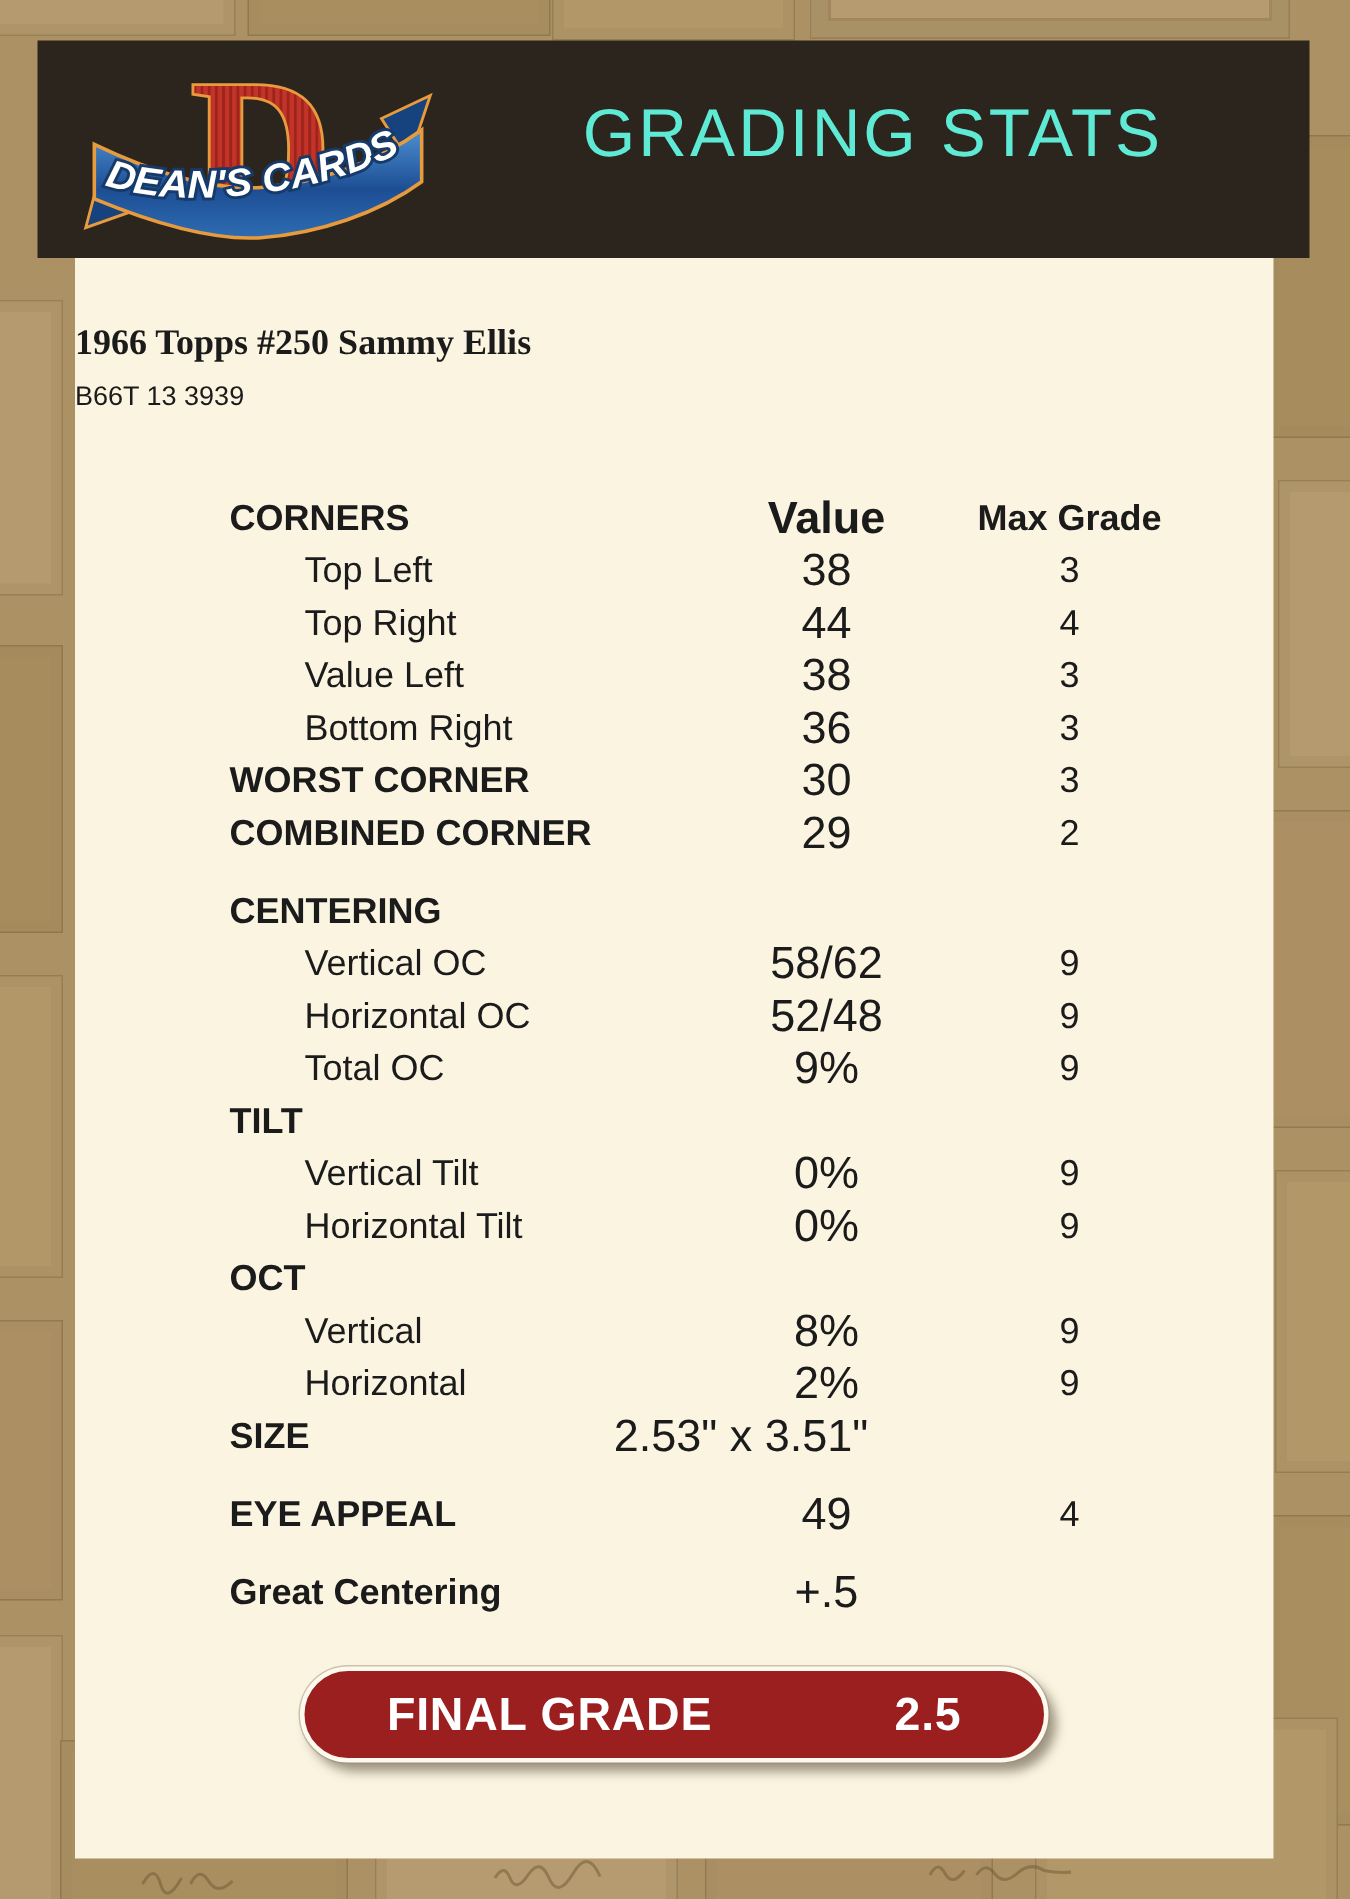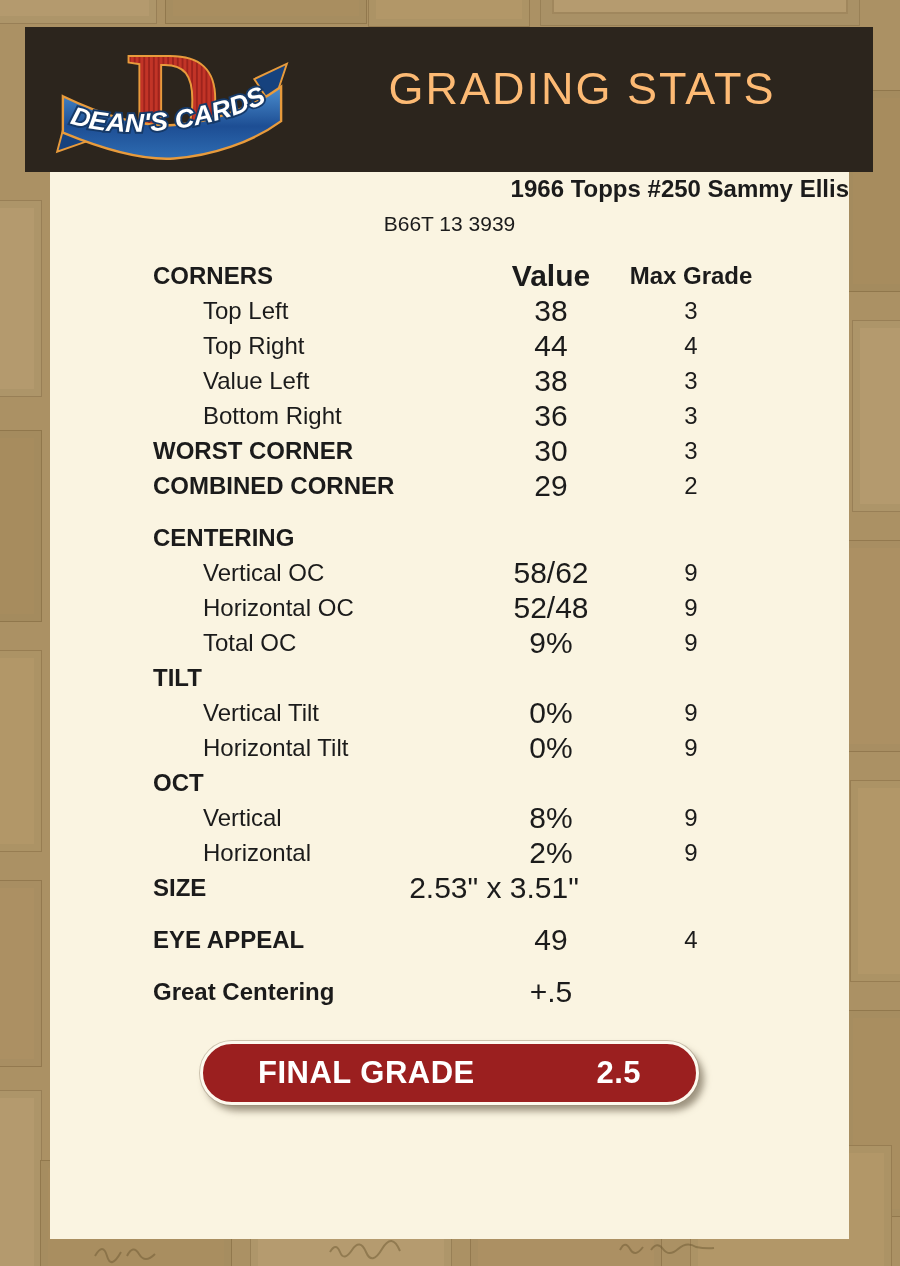--- a/index.html
+++ b/index.html
@@ -33,42 +33,42 @@
   .bgc.n18{left:690px;top:1145px;width:200px;height:185px;background:#B29768;}
   .bg-scribbles{position:absolute;left:0;top:1236px;width:900px;height:30px;z-index:1;}
 
   
   .header{
     position:absolute;left:25px;top:27px;width:848px;height:145px;
     background:#2C251D;z-index:3;
   }
   .logo{position:absolute;left:28px;top:8px;width:238px;height:134px;}
   .header-titles{position:absolute;left:557px;top:34px;transform:translateX(-50%);
-    text-align:center;color:#fdba74;white-space:nowrap;}
+    text-align:center;color:#5eead4;white-space:nowrap;}
   .header-title{font-size:45px;letter-spacing:2px;line-height:56px;}
   .header-sub{font-size:33px;line-height:48px;}
 
   
   .panel{
     position:absolute;left:50px;top:172px;width:799px;height:1067px;
     background:#FAF4E1;z-index:2;
   }
-  .card-title{text-align:right;font-size:24px;font-weight:bold;line-height:34px;}
-  .card-serial{text-align:center;font-size:21px;line-height:36px;}
-
-  
-  .gtable{margin-top:16px;}
+  .card-title{margin-top:40px;text-align:left;font-size:24px;font-weight:bold;line-height:34px;font-family:Liberation Serif, serif;}
+  .card-serial{font-size:18px;line-height:36px;}
+
+  
+  .gtable{margin-top:46px;}
   .t-row{position:relative;height:35px;}
   .t-row.gap{margin-top:17px;}
   .t-label{position:absolute;left:153px;top:50%;transform:translateY(-50%);
            font-size:24px;white-space:nowrap;}
   .t-row.colheader .t-label,.t-row.bold .t-label,.t-row.size .t-label{left:103px;font-weight:bold;}
   .t-value{position:absolute;left:421px;width:160px;top:50%;transform:translateY(-50%);
            text-align:center;font-size:30px;white-space:nowrap;}
-  .t-max{position:absolute;left:561px;width:160px;top:50%;transform:translateY(-50%);
+  .t-max{position:absolute;left:583px;width:160px;top:50%;transform:translateY(-50%);
          text-align:center;font-size:24px;white-space:nowrap;}
   .t-row.colheader .t-value,.t-row.colheader .t-max{font-weight:bold;}
   .t-row.size .t-value{left:330px;width:228px;}
 
   
   .final-grade{
     margin:32px auto 0 auto;width:499px;height:64px;box-sizing:border-box;
     background:#9B1F1F;border:3px solid #FDF9EE;border-radius:32px;
     box-shadow:0 0 0 1px rgba(150,138,115,.45), 5px 6px 7px rgba(80,68,48,.55);
     display:flex;align-items:center;justify-content:space-between;

